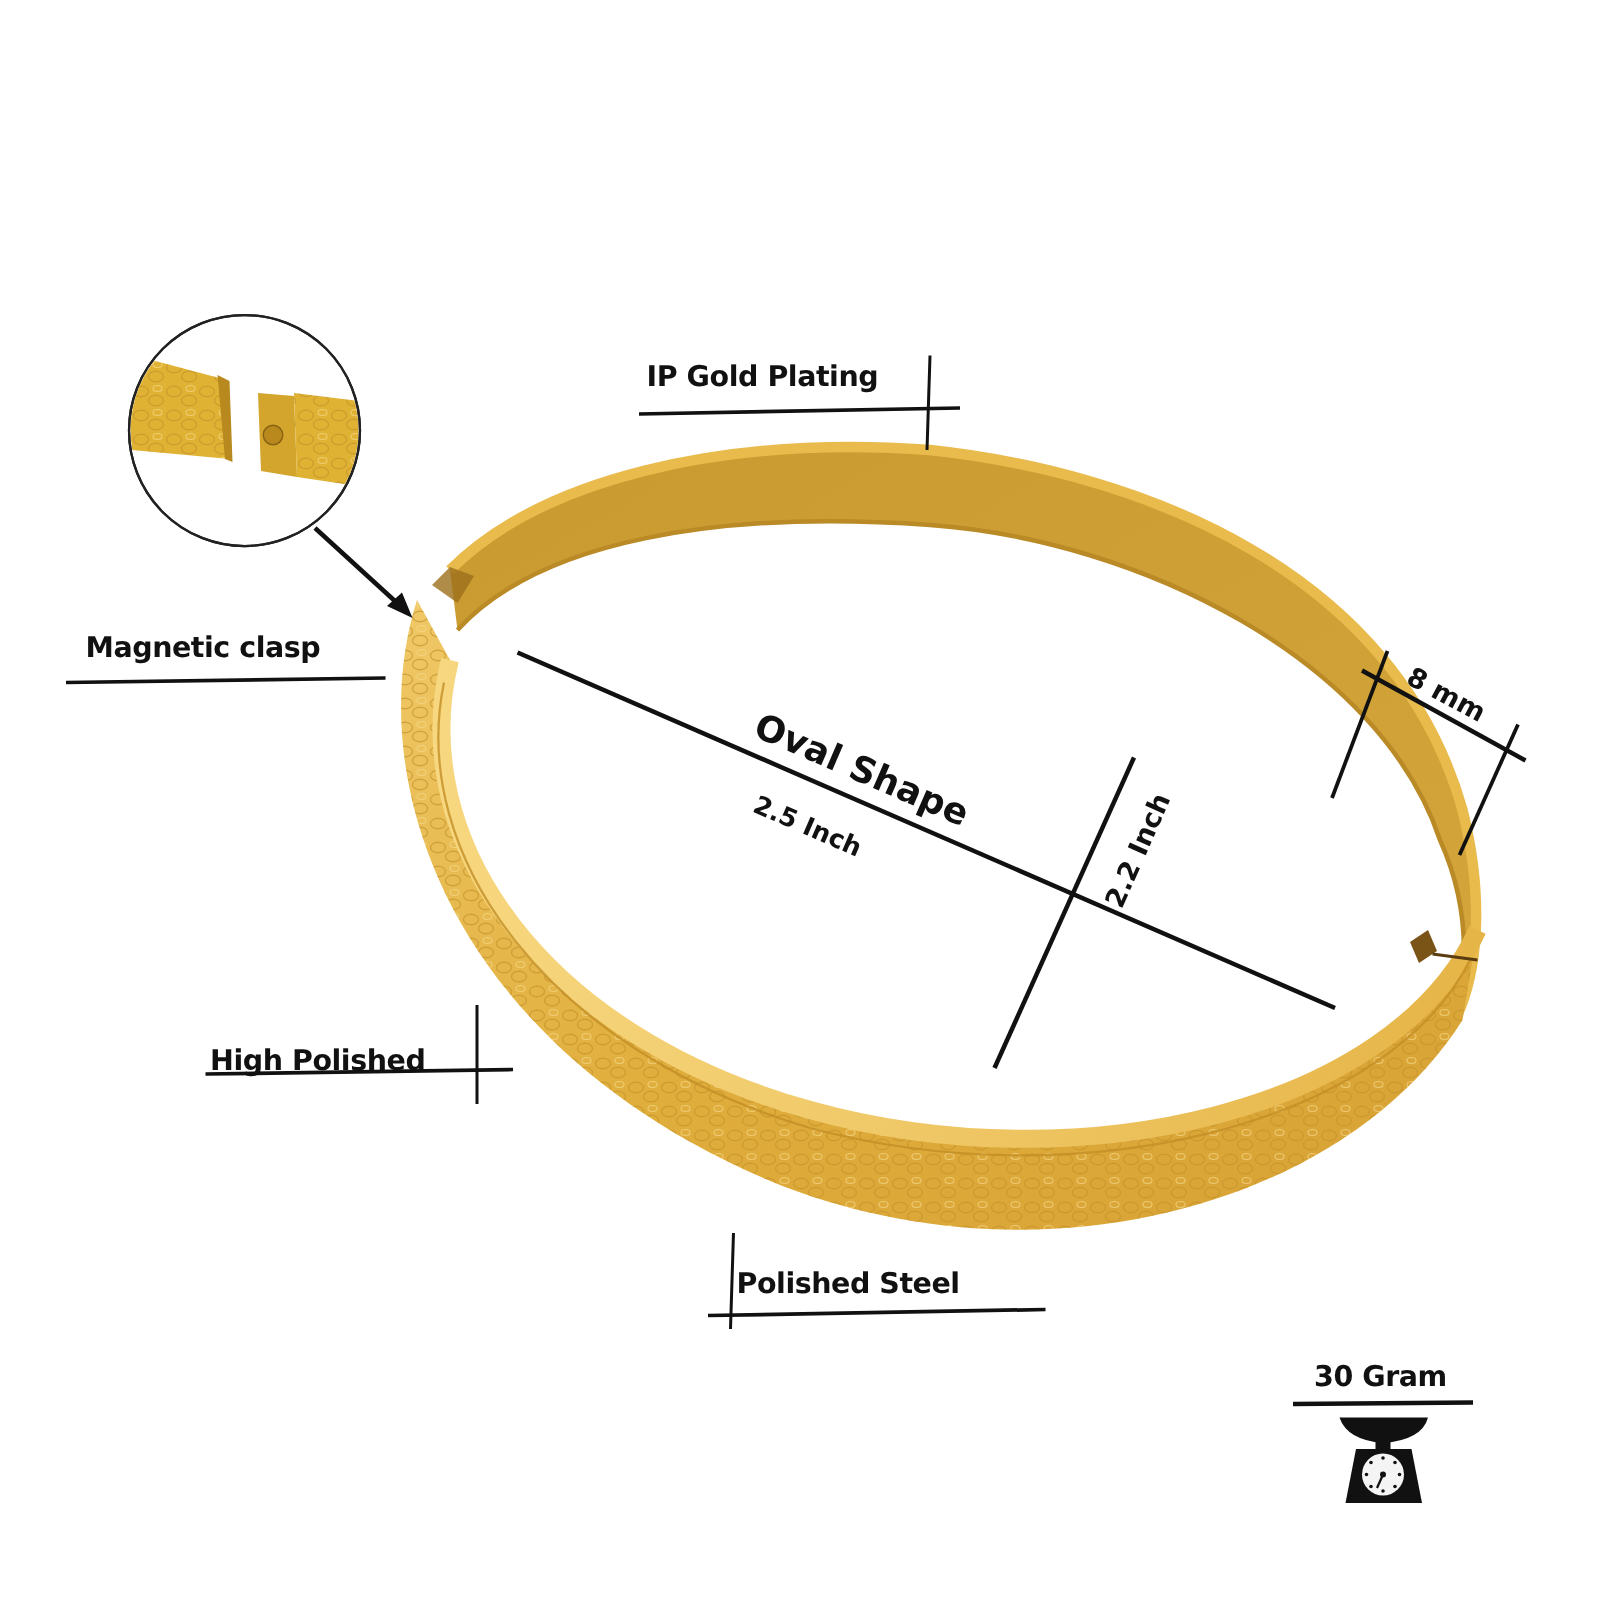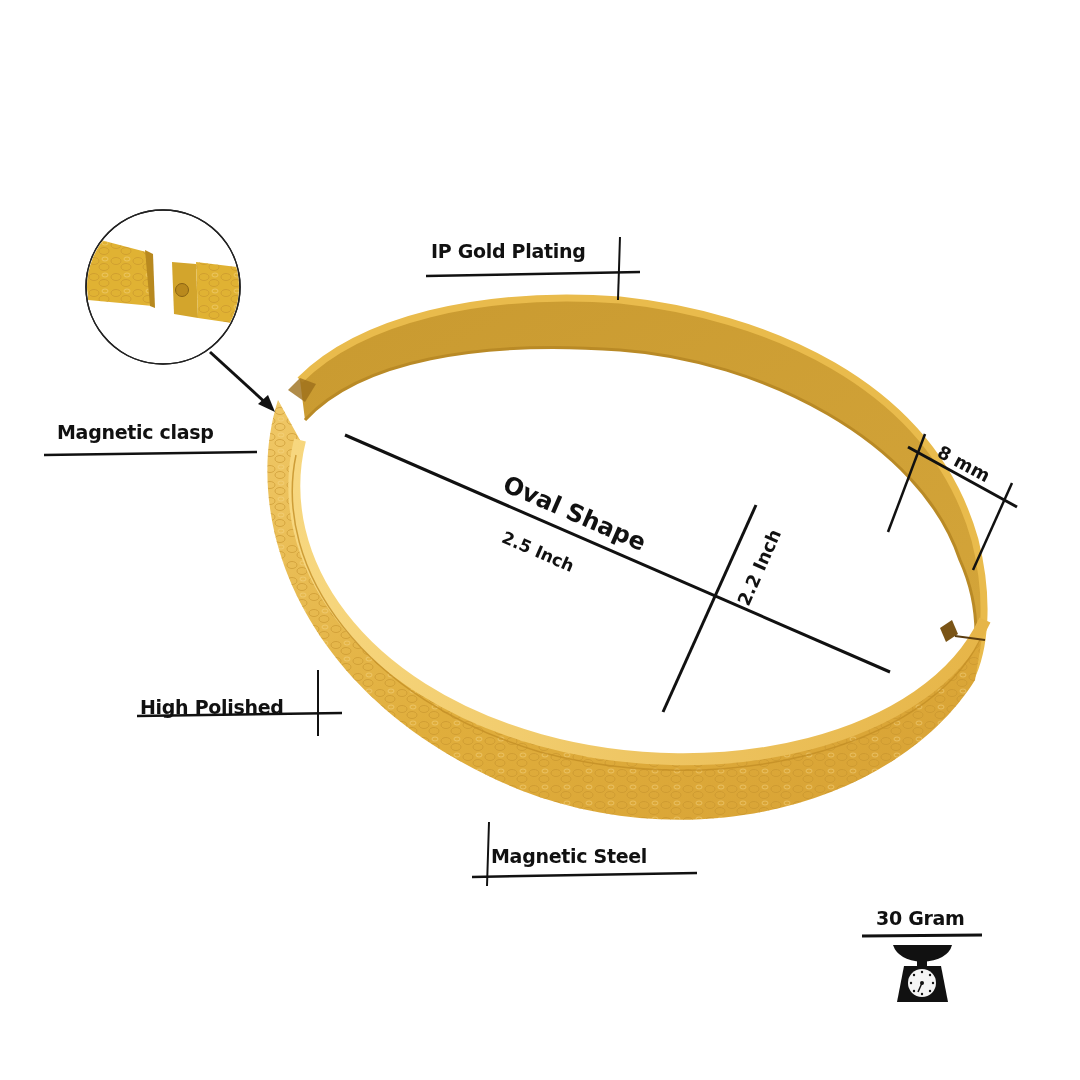--- a/index.html
+++ b/index.html
@@ -115,21 +115,21 @@
           <circle cx="914" cy="975" r="1.2"></circle>
       </g>
       <line x1="922" y1="983" x2="918" y2="992" stroke="#111" stroke-width="1.5"></line>
       <circle cx="922" cy="983" r="2" fill="#111"></circle>
     </g>
   </svg>
 
   <div class="lbl" style="left:431px; top:240px;">IP Gold Plating</div>
   <div class="lbl" style="left:57px; top:421px;text-align:center;">Magnetic clasp</div>
   <div class="lbl" style="left:140px; top:680px;margin-top:16px;">High Polished</div>
-  <div class="lbl" style="left:491px; top:845px;">Magnetic Steel</div>
+  <div class="lbl" style="left:491px; top:845px;">Polished Steel</div>
   <div class="lbl" style="left:876px; top:907px; font-size:19px;">30 Gram</div>
 
   <div class="rot" style="left:510px; top:470px; font-size:24px; transform: rotate(23.5deg);">Oval Shape</div>
   <div class="rot" style="left:507px; top:527px; font-size:17px; transform: rotate(23.5deg);">2.5 Inch</div>
   <div class="rot" style="left:733px; top:600px; font-size:18px; transform: rotate(-66deg);">2.2 Inch</div>
   <div class="rot" style="left:944px; top:441px; font-size:18px; transform: rotate(28deg);">8 mm</div>
 
 </div>
 
 </body></html>

